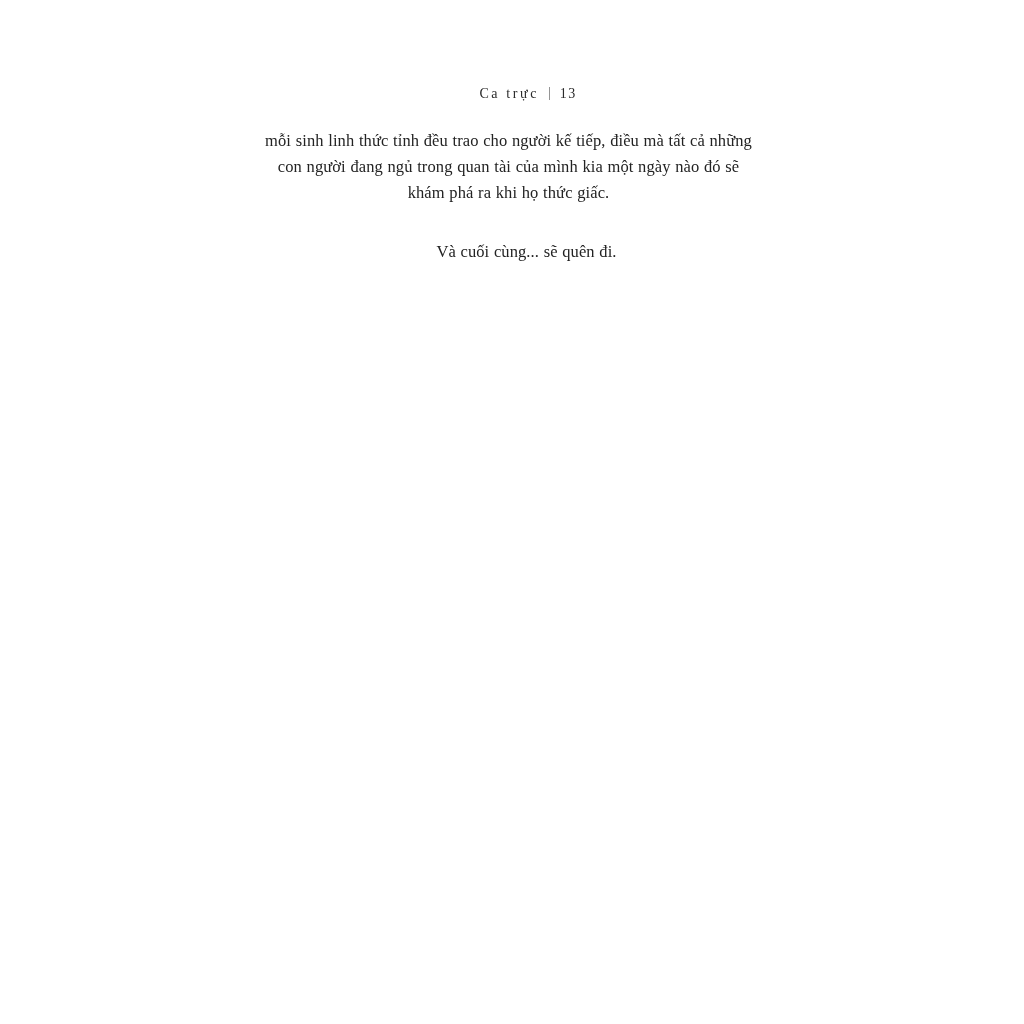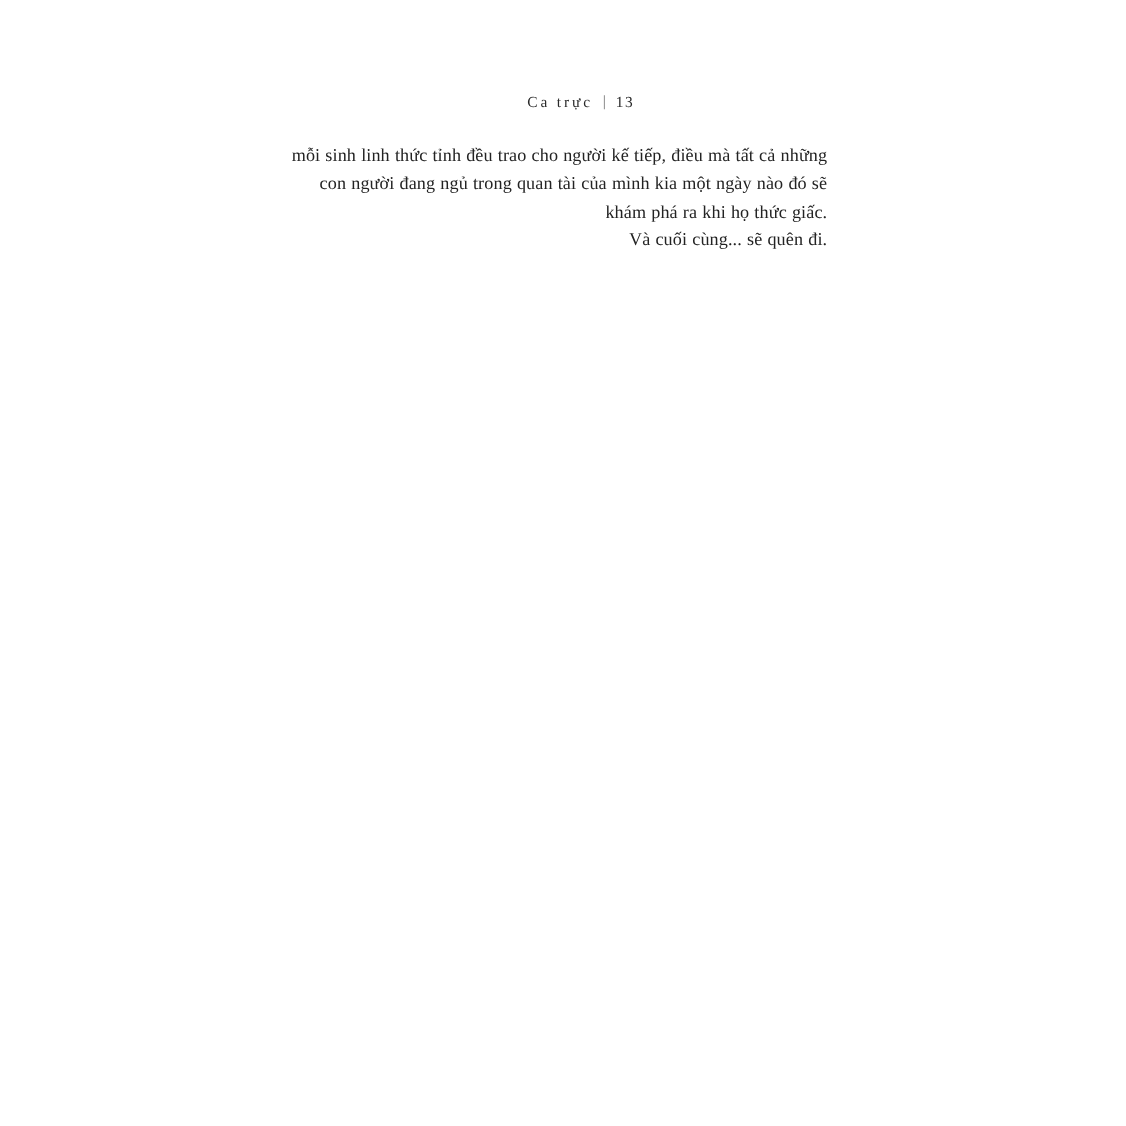--- a/index.html
+++ b/index.html
@@ -56,26 +56,27 @@
     top: 128px;
     left: 265px;
     width: 487px;
   }
 
   .para {
     margin: 0;
     font-size: 16.5px;
     line-height: 25.8px;
     color: #232323;
-    text-align: right;
+    text-align: center;
     letter-spacing: 0.1px;
     word-spacing: 0.4px;
   }
   .para.indent {
     text-indent: 36px;
+    margin-top: 34px;
   }
 </style>
 </head>
 <body>
 
 <div class="page">
 
   <div class="running-head">
     <span class="book-title">Ca trực</span><span class="sep">|</span><span class="folio">13</span>
   </div>

